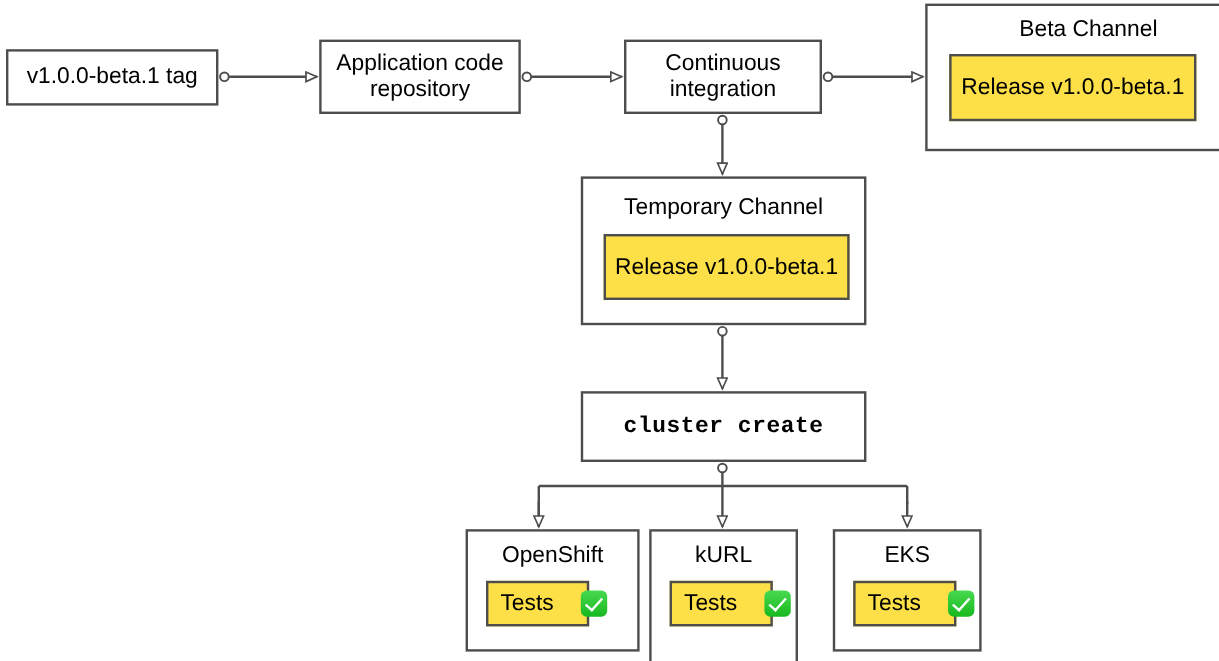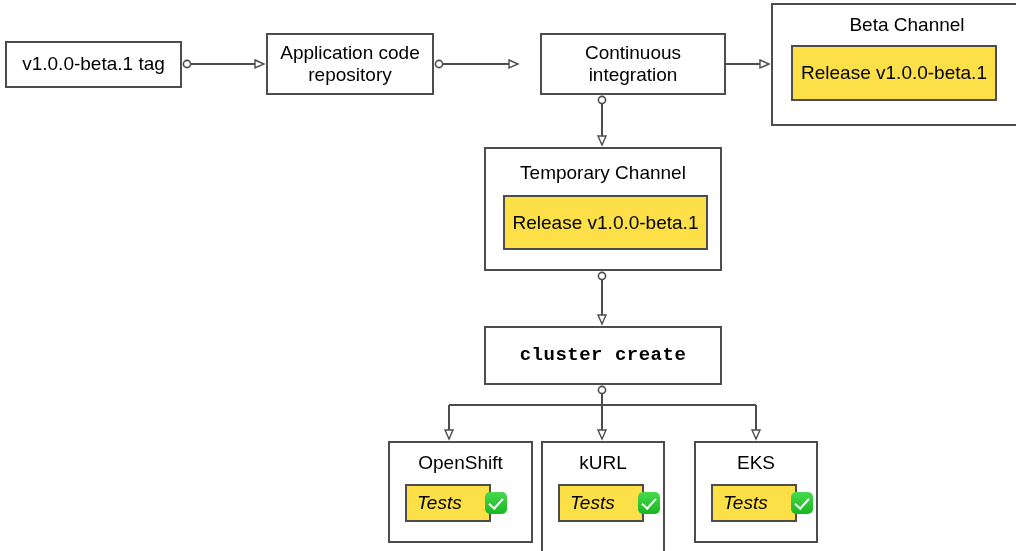--- a/index.html
+++ b/index.html
@@ -75,21 +75,20 @@
     font-family: "Liberation Mono", "DejaVu Sans Mono", monospace;
     font-weight: bold;
     font-size: 19px;
     letter-spacing: 0.5px;
   }
   .tests-row {
     display: flex;
     align-items: center;
     gap: 23px;
     white-space: nowrap;
-    font-style: italic;
   }
   .check-badge {
     display: inline-block;
     width: 22px;
     height: 22px;
     border-radius: 5px;
     background: linear-gradient(#49d94f, #17b81f);
     position: relative;
     flex: 0 0 auto;
   }
@@ -156,21 +155,21 @@
   </svg>
 
   <div class="node plain" style="left:5px; top:41px; width:177px; height:47px;">
     <span>v1.0.0-beta.1 tag</span>
   </div>
 
   <div class="node plain" style="left:266px; top:33px; width:168px; height:62px;">
     <span>Application code repository</span>
   </div>
 
-  <div class="node plain" style="left:540px; top:33px; width:186px; height:62px;">
+  <div class="node plain" style="left:520px; top:33px; width:165px; height:62px;">
     <span>Continuous integration</span>
   </div>
 
   <div class="container-node" style="left:771px; top:3px; width:272px; height:123px;">
     <div class="container-title" style="top:9px;">Beta Channel</div>
     <div class="inner-box" style="left:18px; top:40px; width:206px; height:56px;">
       <span>Release v1.0.0-beta.1</span>
     </div>
   </div>
 

